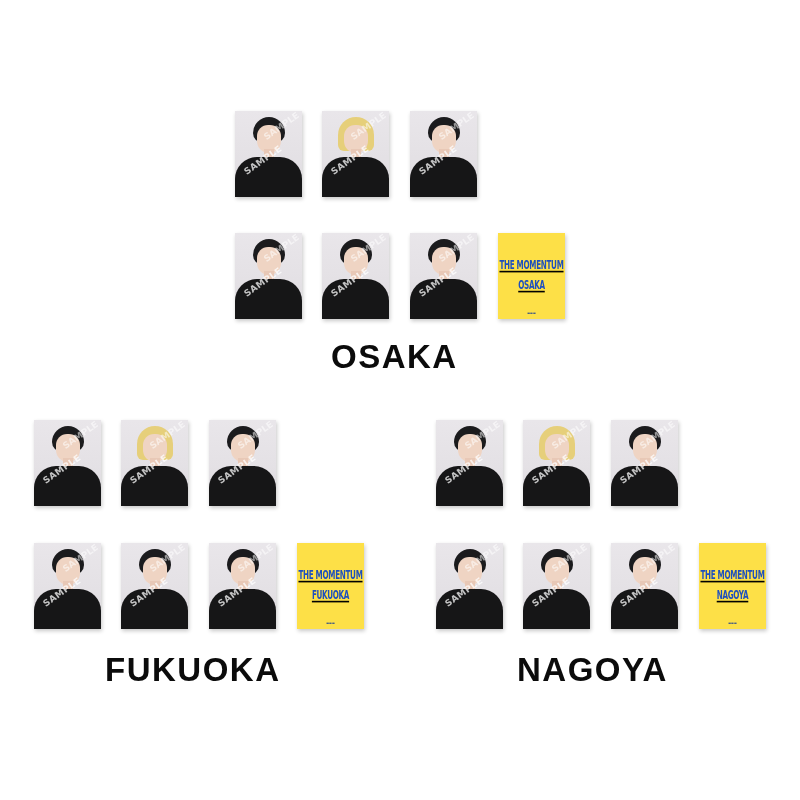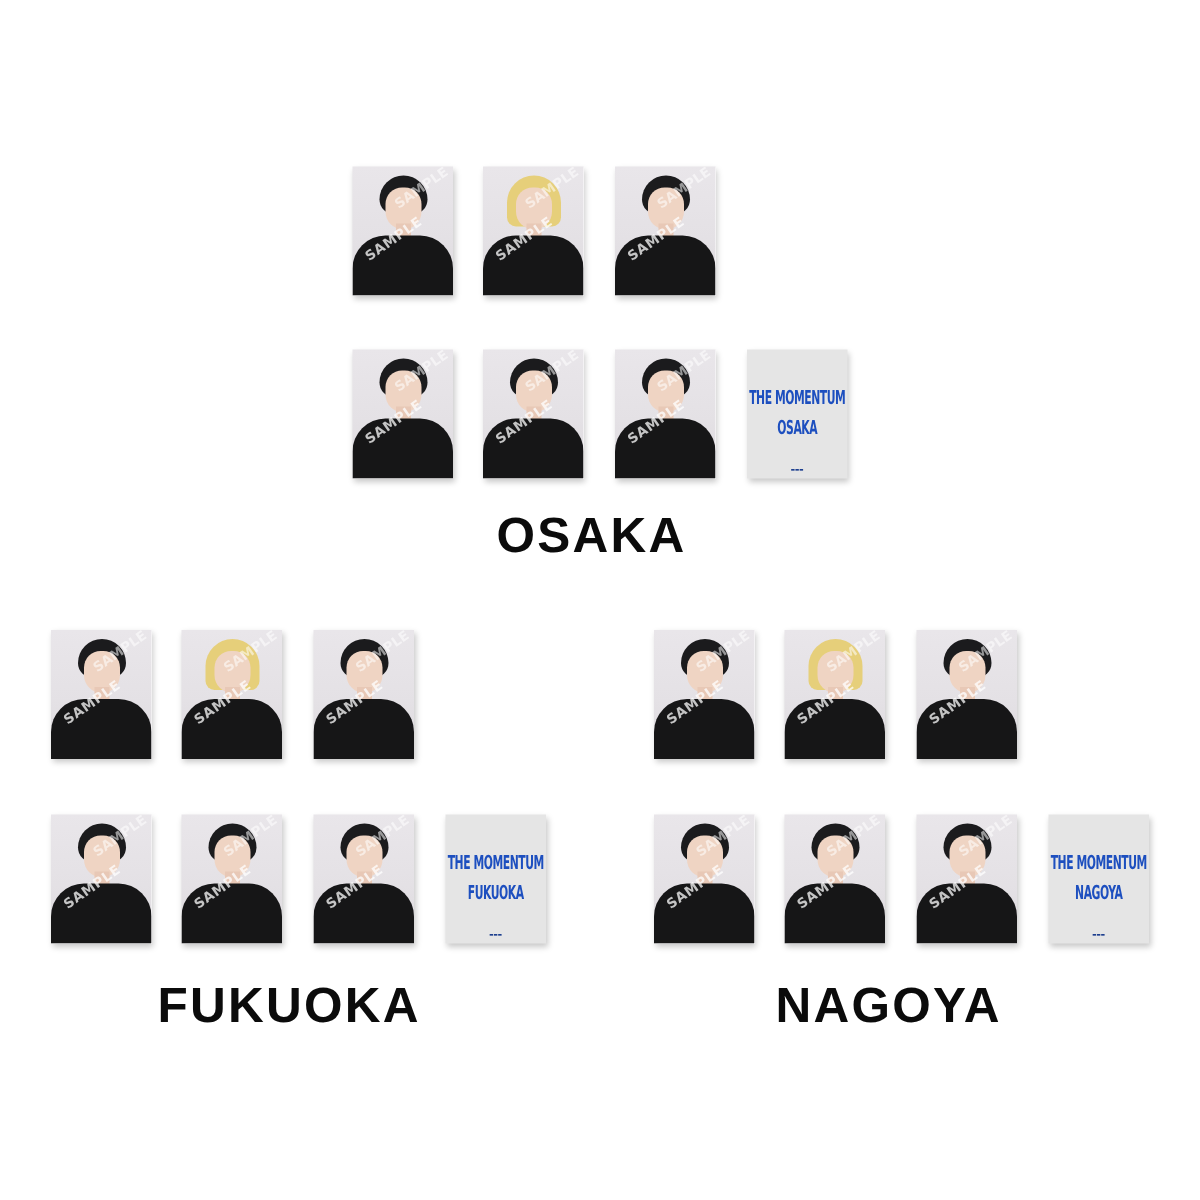--- a/index.html
+++ b/index.html
@@ -28,21 +28,21 @@
   .photo .wm {
     position: absolute; left: 6px; top: 44px; color: rgba(255,255,255,0.75);
     font-family: "DejaVu Sans", sans-serif; font-weight: bold; font-size: 9px;
     transform: rotate(-35deg); letter-spacing: 0.5px;
   }
   .photo .wm2 {
     position: absolute; left: 26px; top: 10px; color: rgba(255,255,255,0.55);
     font-family: "DejaVu Sans", sans-serif; font-weight: bold; font-size: 9px;
     transform: rotate(-35deg);
   }
-  .cover { background: #e5e5e5; display: flex; flex-direction: column; align-items: center; justify-content: center; }
+  .cover { background: #fde047; display: flex; flex-direction: column; align-items: center; justify-content: center; text-decoration: underline; }
   .cover .t1, .cover .t2 {
     color: #1d4fbf; font-family: "DejaVu Sans Condensed", "DejaVu Sans", sans-serif;
     font-weight: bold; font-size: 8px; line-height: 12px; transform: scaleY(1.6); letter-spacing: -0.3px;
   }
   .cover .t2 { margin-top: 8px; }
   .cover .foot {
     position: absolute; bottom: 4px; left: 0; width: 100%; text-align: center;
     color: #1d3f8f; font-size: 3px;
   }
   .city {

